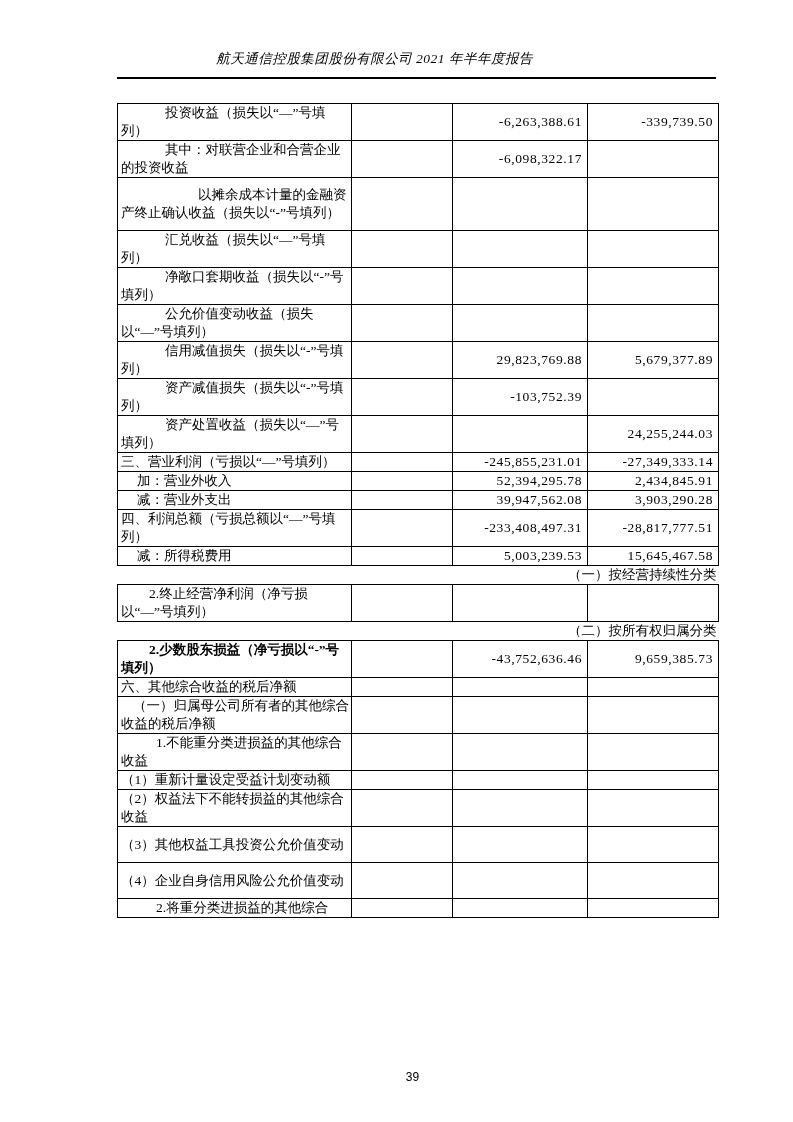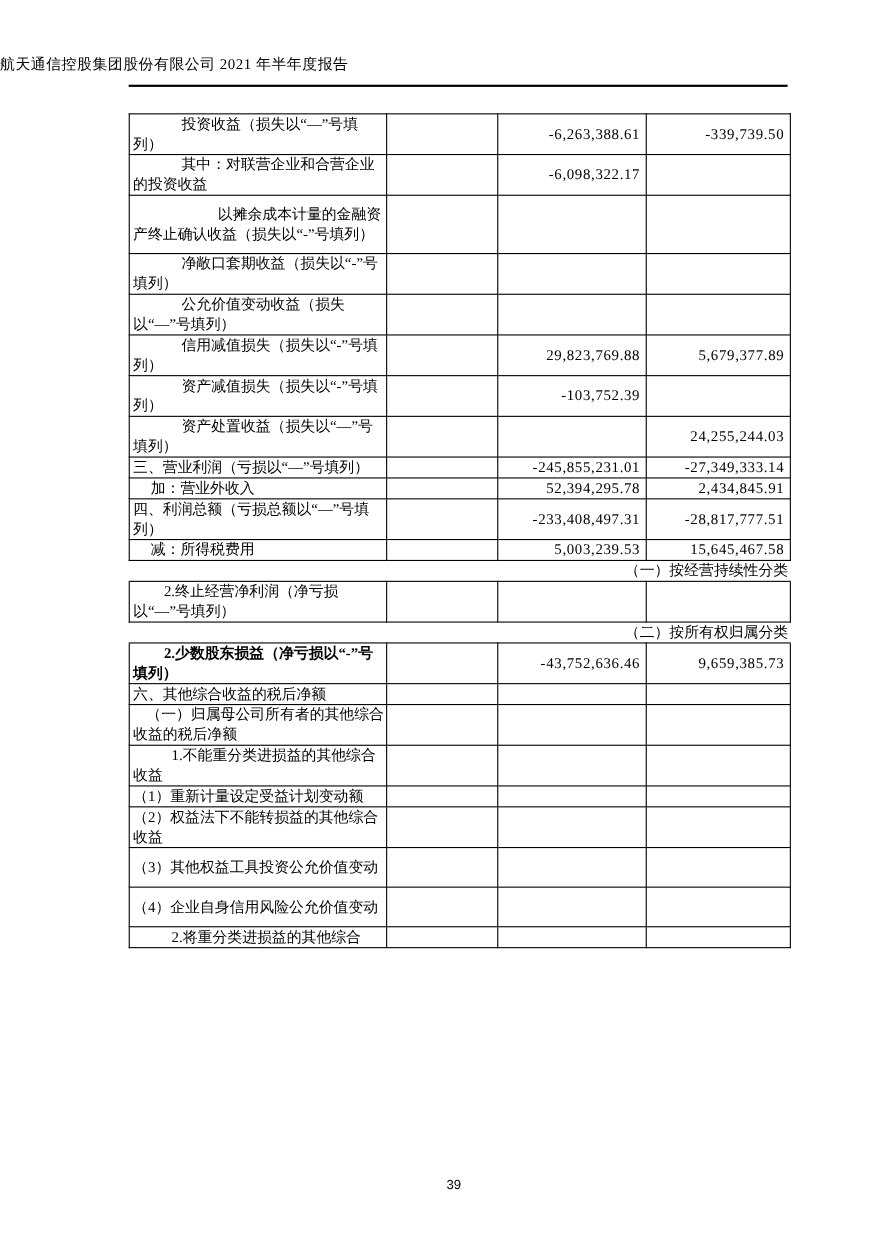--- a/index.html
+++ b/index.html
@@ -13,24 +13,25 @@
     position: relative;
     font-family: "Liberation Serif", "DejaVu Serif", serif;
     color: #000000;
     overflow: hidden;
   }
   .header-title {
     position: absolute;
     top: 50px;
     left: 0;
     width: 749px;
-    text-align: left;
+    text-align: center;
     font-size: 13.5px;
     letter-spacing: 0.5px;
     white-space: nowrap;
+    font-style: italic;
   }
   .header-rule {
     position: absolute;
     top: 77px;
     left: 117px;
     width: 599px;
     height: 2px;
     background: #000000;
   }
   table.fin-table {
@@ -106,20 +107,26 @@
         <td class="num">-6,098,322.17</td>
         <td class="num"></td>
       </tr>
       <tr style="height: 53px;">
         <td class="lbl" style="text-indent: 77px;">以摊余成本计量的金融资产终止确认收益（损失以“-”号填列）</td>
         <td class="note"></td>
         <td class="num"></td>
         <td class="num"></td>
       </tr>
       <tr style="height: 36px;">
+        <td class="lbl" style="text-indent: 44px;">汇兑收益（损失以“—”号填列）</td>
+        <td class="note"></td>
+        <td class="num"></td>
+        <td class="num"></td>
+      </tr>
+      <tr style="height: 36px;">
         <td class="lbl" style="text-indent: 44px;">净敞口套期收益（损失以“-”号填列）</td>
         <td class="note"></td>
         <td class="num"></td>
         <td class="num"></td>
       </tr>
       <tr style="height: 36px;">
         <td class="lbl" style="text-indent: 44px;">公允价值变动收益（损失以“—”号填列）</td>
         <td class="note"></td>
         <td class="num"></td>
         <td class="num"></td>
@@ -146,20 +153,26 @@
         <td class="lbl" style="text-indent: 0px;">三、营业利润（亏损以“—”号填列）</td>
         <td class="note"></td>
         <td class="num">-245,855,231.01</td>
         <td class="num">-27,349,333.14</td>
       </tr>
       <tr style="height: 18px;">
         <td class="lbl" style="text-indent: 16px;">加：营业外收入</td>
         <td class="note"></td>
         <td class="num">52,394,295.78</td>
         <td class="num">2,434,845.91</td>
+      </tr>
+      <tr style="height: 18px;">
+        <td class="lbl" style="text-indent: 16px;">减：营业外支出</td>
+        <td class="note"></td>
+        <td class="num">39,947,562.08</td>
+        <td class="num">3,903,290.28</td>
       </tr>
       <tr style="height: 36px;">
         <td class="lbl" style="text-indent: 0px;">四、利润总额（亏损总额以“—”号填列）</td>
         <td class="note"></td>
         <td class="num">-233,408,497.31</td>
         <td class="num">-28,817,777.51</td>
       </tr>
       <tr style="height: 18px;">
         <td class="lbl" style="text-indent: 16px;">减：所得税费用</td>
         <td class="note"></td>

